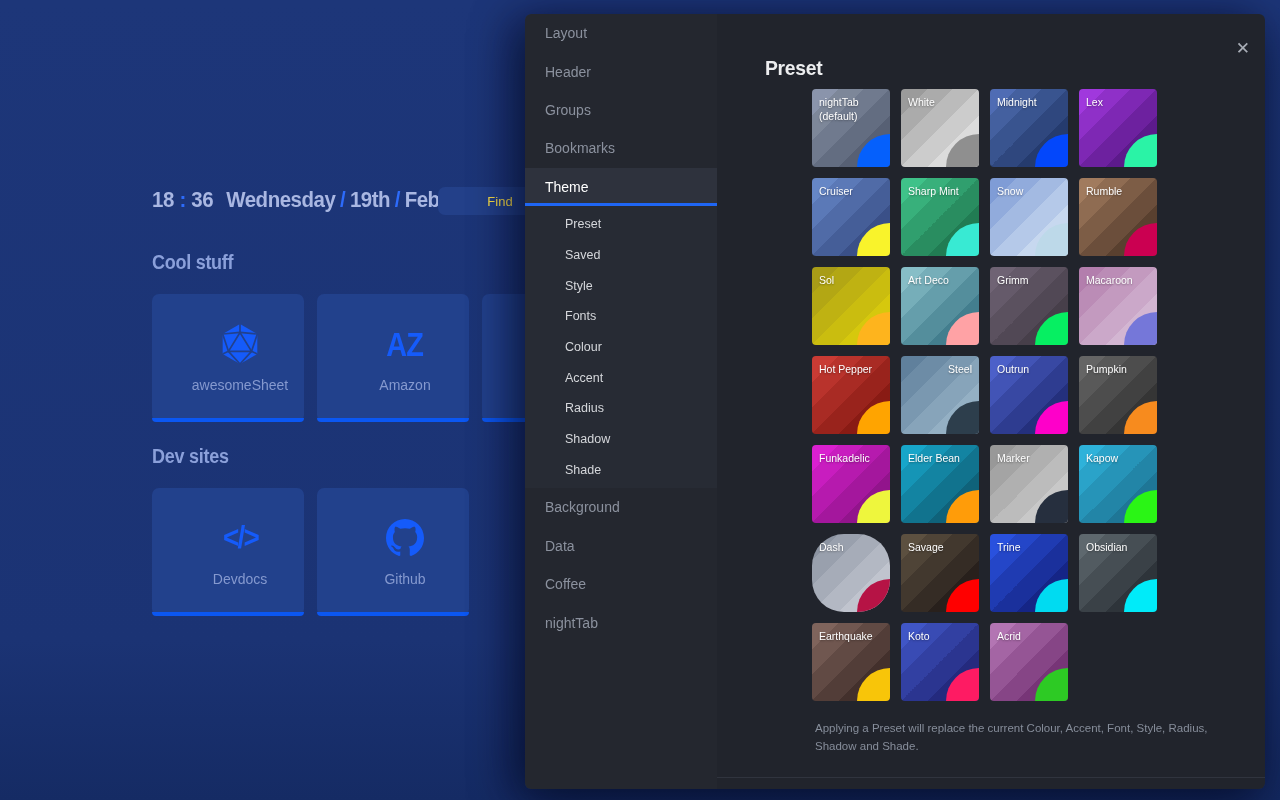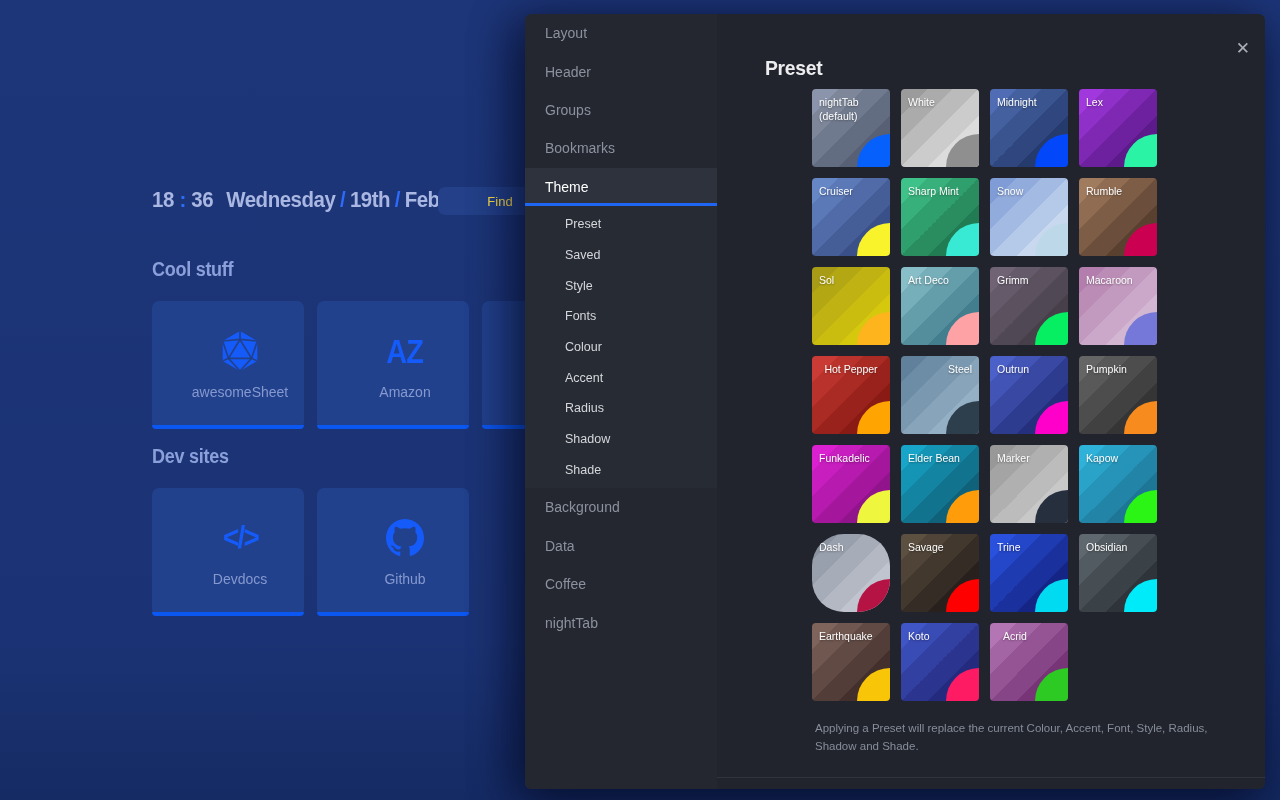--- a/index.html
+++ b/index.html
@@ -16,21 +16,21 @@
   .clock-row .sep { color:#2d6bfa; margin:0 6px; }
   .clock-row .date { margin-left:14px; }
   .clock-row .date .sep { margin:0 5px; }
 
   .find { position:absolute; left:438px; top:187px; width:124px; height:28px;
           background:#234089; border-radius:7px; color:#fde047; font-size:13px;
           display:flex; align-items:center; justify-content:center; cursor:pointer; }
 
   .groups { position:absolute; left:152px; top:0; }
   .group { position:absolute; left:0; }
-  .group:nth-child(1) { top:257px; }
+  .group:nth-child(1) { top:250px; }
   .group:nth-child(2) { top:444px; }
   .group-title { font-size:20px; line-height:24px; font-weight:bold; color:#8ba0da;
                  letter-spacing:-0.3px; transform:scaleX(.9); transform-origin:left;
                  margin-bottom:20px; white-space:nowrap; }
   .cards { display:flex; gap:13px; }
   .card { width:152px; height:128px; background:#22418c; border-radius:7px; position:relative;
           display:flex; flex-direction:column; align-items:center; cursor:pointer;
           text-decoration:none;padding-left:24px; }
   .card::after { content:''; position:absolute; left:0; right:0; bottom:0; height:4px;
                  background:#0b57f2; border-radius:0 0 7px 7px; }
@@ -210,21 +210,21 @@
             <div class="preset-accent" style="background: rgb(255, 162, 165);"></div>
           </div>
           <div class="preset-card" style="background: linear-gradient(135deg, rgb(111, 99, 116) 0%, rgb(111, 99, 116) 16.67%, rgb(101, 90, 106) 16.67%, rgb(101, 90, 106) 33.33%, rgb(91, 81, 95) 33.33%, rgb(91, 81, 95) 50%, rgb(81, 72, 85) 50%, rgb(81, 72, 85) 66.67%, rgb(71, 63, 74) 66.67%, rgb(71, 63, 74) 83.33%, rgb(61, 54, 64) 83.33%, rgb(61, 54, 64) 100%);">
             <div class="preset-label">Grimm</div>
             <div class="preset-accent" style="background: rgb(6, 239, 98);"></div>
           </div>
           <div class="preset-card" style="background: linear-gradient(135deg, rgb(179, 126, 173) 0%, rgb(179, 126, 173) 16.67%, rgb(187, 140, 182) 16.67%, rgb(187, 140, 182) 33.33%, rgb(195, 154, 191) 33.33%, rgb(195, 154, 191) 50%, rgb(203, 168, 201) 50%, rgb(203, 168, 201) 66.67%, rgb(211, 182, 210) 66.67%, rgb(211, 182, 210) 83.33%, rgb(219, 196, 219) 83.33%, rgb(219, 196, 219) 100%);">
             <div class="preset-label">Macaroon</div>
             <div class="preset-accent" style="background: rgb(117, 119, 217);"></div>
           </div>
-          <div class="preset-card" style="background: linear-gradient(135deg, rgb(201, 59, 52) 0%, rgb(201, 59, 52) 16.67%, rgb(185, 51, 44) 16.67%, rgb(185, 51, 44) 33.33%, rgb(169, 43, 36) 33.33%, rgb(169, 43, 36) 50%, rgb(153, 35, 28) 50%, rgb(153, 35, 28) 66.67%, rgb(137, 27, 20) 66.67%, rgb(137, 27, 20) 83.33%, rgb(121, 19, 12) 83.33%, rgb(121, 19, 12) 100%); text-align: center;">
+          <div class="preset-card" style="background: linear-gradient(135deg, rgb(201, 59, 52) 0%, rgb(201, 59, 52) 16.67%, rgb(185, 51, 44) 16.67%, rgb(185, 51, 44) 33.33%, rgb(169, 43, 36) 33.33%, rgb(169, 43, 36) 50%, rgb(153, 35, 28) 50%, rgb(153, 35, 28) 66.67%, rgb(137, 27, 20) 66.67%, rgb(137, 27, 20) 83.33%, rgb(121, 19, 12) 83.33%, rgb(121, 19, 12) 100%);">
             <div class="preset-label">Hot Pepper</div>
             <div class="preset-accent" style="background: rgb(255, 164, 0);"></div>
           </div>
           <div class="preset-card" style="background: linear-gradient(135deg, rgb(96, 128, 156) 0%, rgb(96, 128, 156) 16.67%, rgb(109, 140, 166) 16.67%, rgb(109, 140, 166) 33.33%, rgb(122, 152, 176) 33.33%, rgb(122, 152, 176) 50%, rgb(135, 164, 186) 50%, rgb(135, 164, 186) 66.67%, rgb(148, 176, 196) 66.67%, rgb(148, 176, 196) 83.33%, rgb(161, 188, 206) 83.33%, rgb(161, 188, 206) 100%); text-align: right;">
             <div class="preset-label">Steel</div>
             <div class="preset-accent" style="background: rgb(45, 62, 76);"></div>
           </div>
           <div class="preset-card" style="background: linear-gradient(135deg, rgb(76, 96, 201) 0%, rgb(76, 96, 201) 16.67%, rgb(66, 84, 182) 16.67%, rgb(66, 84, 182) 33.33%, rgb(56, 72, 163) 33.33%, rgb(56, 72, 163) 50%, rgb(46, 60, 144) 50%, rgb(46, 60, 144) 66.67%, rgb(36, 48, 125) 66.67%, rgb(36, 48, 125) 83.33%, rgb(26, 36, 106) 83.33%, rgb(26, 36, 106) 100%);">
             <div class="preset-label">Outrun</div>
             <div class="preset-accent" style="background: rgb(254, 0, 201);"></div>
@@ -266,21 +266,21 @@
             <div class="preset-accent" style="background: rgb(0, 235, 249);"></div>
           </div>
           <div class="preset-card" style="background: linear-gradient(135deg, rgb(127, 100, 92) 0%, rgb(127, 100, 92) 16.67%, rgb(112, 87, 80) 16.67%, rgb(112, 87, 80) 33.33%, rgb(97, 74, 68) 33.33%, rgb(97, 74, 68) 50%, rgb(82, 61, 56) 50%, rgb(82, 61, 56) 66.67%, rgb(67, 48, 44) 66.67%, rgb(67, 48, 44) 83.33%, rgb(52, 35, 32) 83.33%, rgb(52, 35, 32) 100%);">
             <div class="preset-label">Earthquake</div>
             <div class="preset-accent" style="background: rgb(248, 197, 9);"></div>
           </div>
           <div class="preset-card" style="background: linear-gradient(135deg, rgb(64, 86, 198) 0%, rgb(64, 86, 198) 16.67%, rgb(57, 75, 180) 16.67%, rgb(57, 75, 180) 33.33%, rgb(50, 64, 162) 33.33%, rgb(50, 64, 162) 50%, rgb(43, 53, 144) 50%, rgb(43, 53, 144) 66.67%, rgb(36, 42, 126) 66.67%, rgb(36, 42, 126) 83.33%, rgb(29, 31, 108) 83.33%, rgb(29, 31, 108) 100%);">
             <div class="preset-label">Koto</div>
             <div class="preset-accent" style="background: rgb(254, 27, 99);"></div>
           </div>
-          <div class="preset-card" style="background: linear-gradient(135deg, rgb(179, 117, 179) 0%, rgb(179, 117, 179) 16.67%, rgb(164, 101, 164) 16.67%, rgb(164, 101, 164) 33.33%, rgb(149, 85, 149) 33.33%, rgb(149, 85, 149) 50%, rgb(134, 69, 134) 50%, rgb(134, 69, 134) 66.67%, rgb(119, 53, 119) 66.67%, rgb(119, 53, 119) 83.33%, rgb(104, 37, 104) 83.33%, rgb(104, 37, 104) 100%); padding-left: 6px;">
+          <div class="preset-card" style="background: linear-gradient(135deg, rgb(179, 117, 179) 0%, rgb(179, 117, 179) 16.67%, rgb(164, 101, 164) 16.67%, rgb(164, 101, 164) 33.33%, rgb(149, 85, 149) 33.33%, rgb(149, 85, 149) 50%, rgb(134, 69, 134) 50%, rgb(134, 69, 134) 66.67%, rgb(119, 53, 119) 66.67%, rgb(119, 53, 119) 83.33%, rgb(104, 37, 104) 83.33%, rgb(104, 37, 104) 100%);">
             <div class="preset-label">Acrid</div>
             <div class="preset-accent" style="background: rgb(45, 202, 36);"></div>
           </div>
         </div>
       <p class="panel-note">Applying a Preset will replace the current Colour, Accent, Font, Style, Radius, Shadow and Shade.</p>
       <div class="panel-footer"></div>
     </section>
   </div>
 
 </div>

